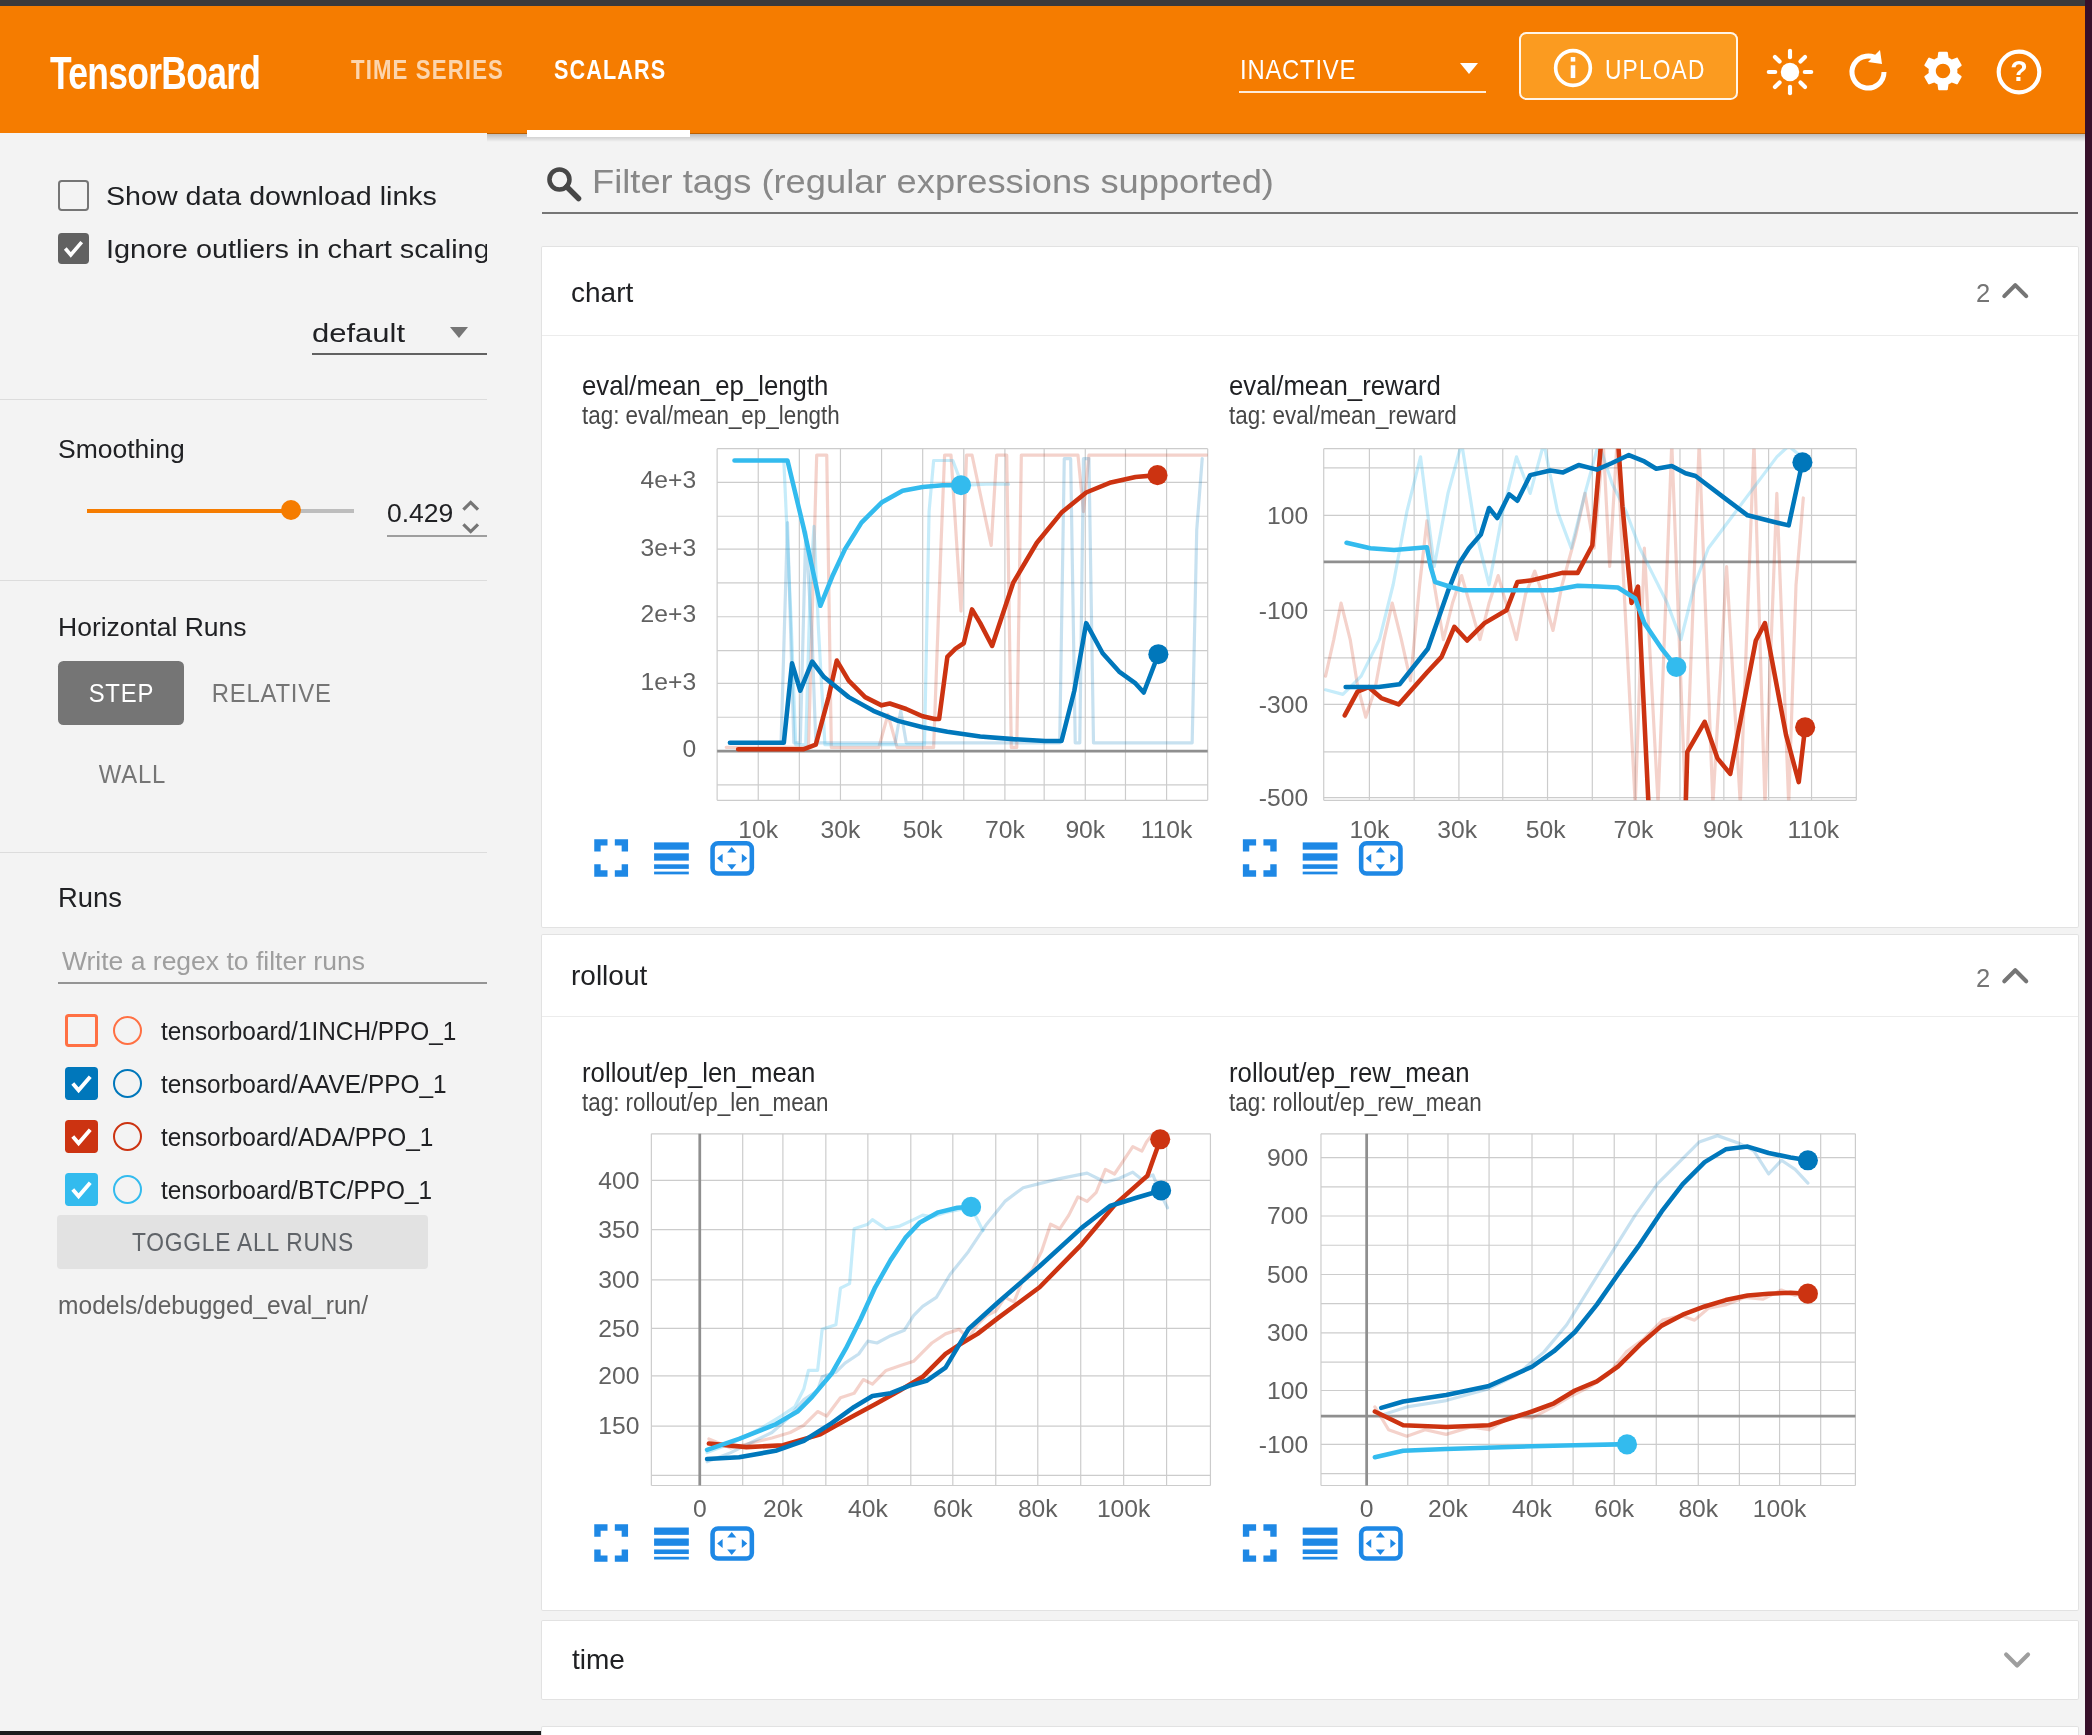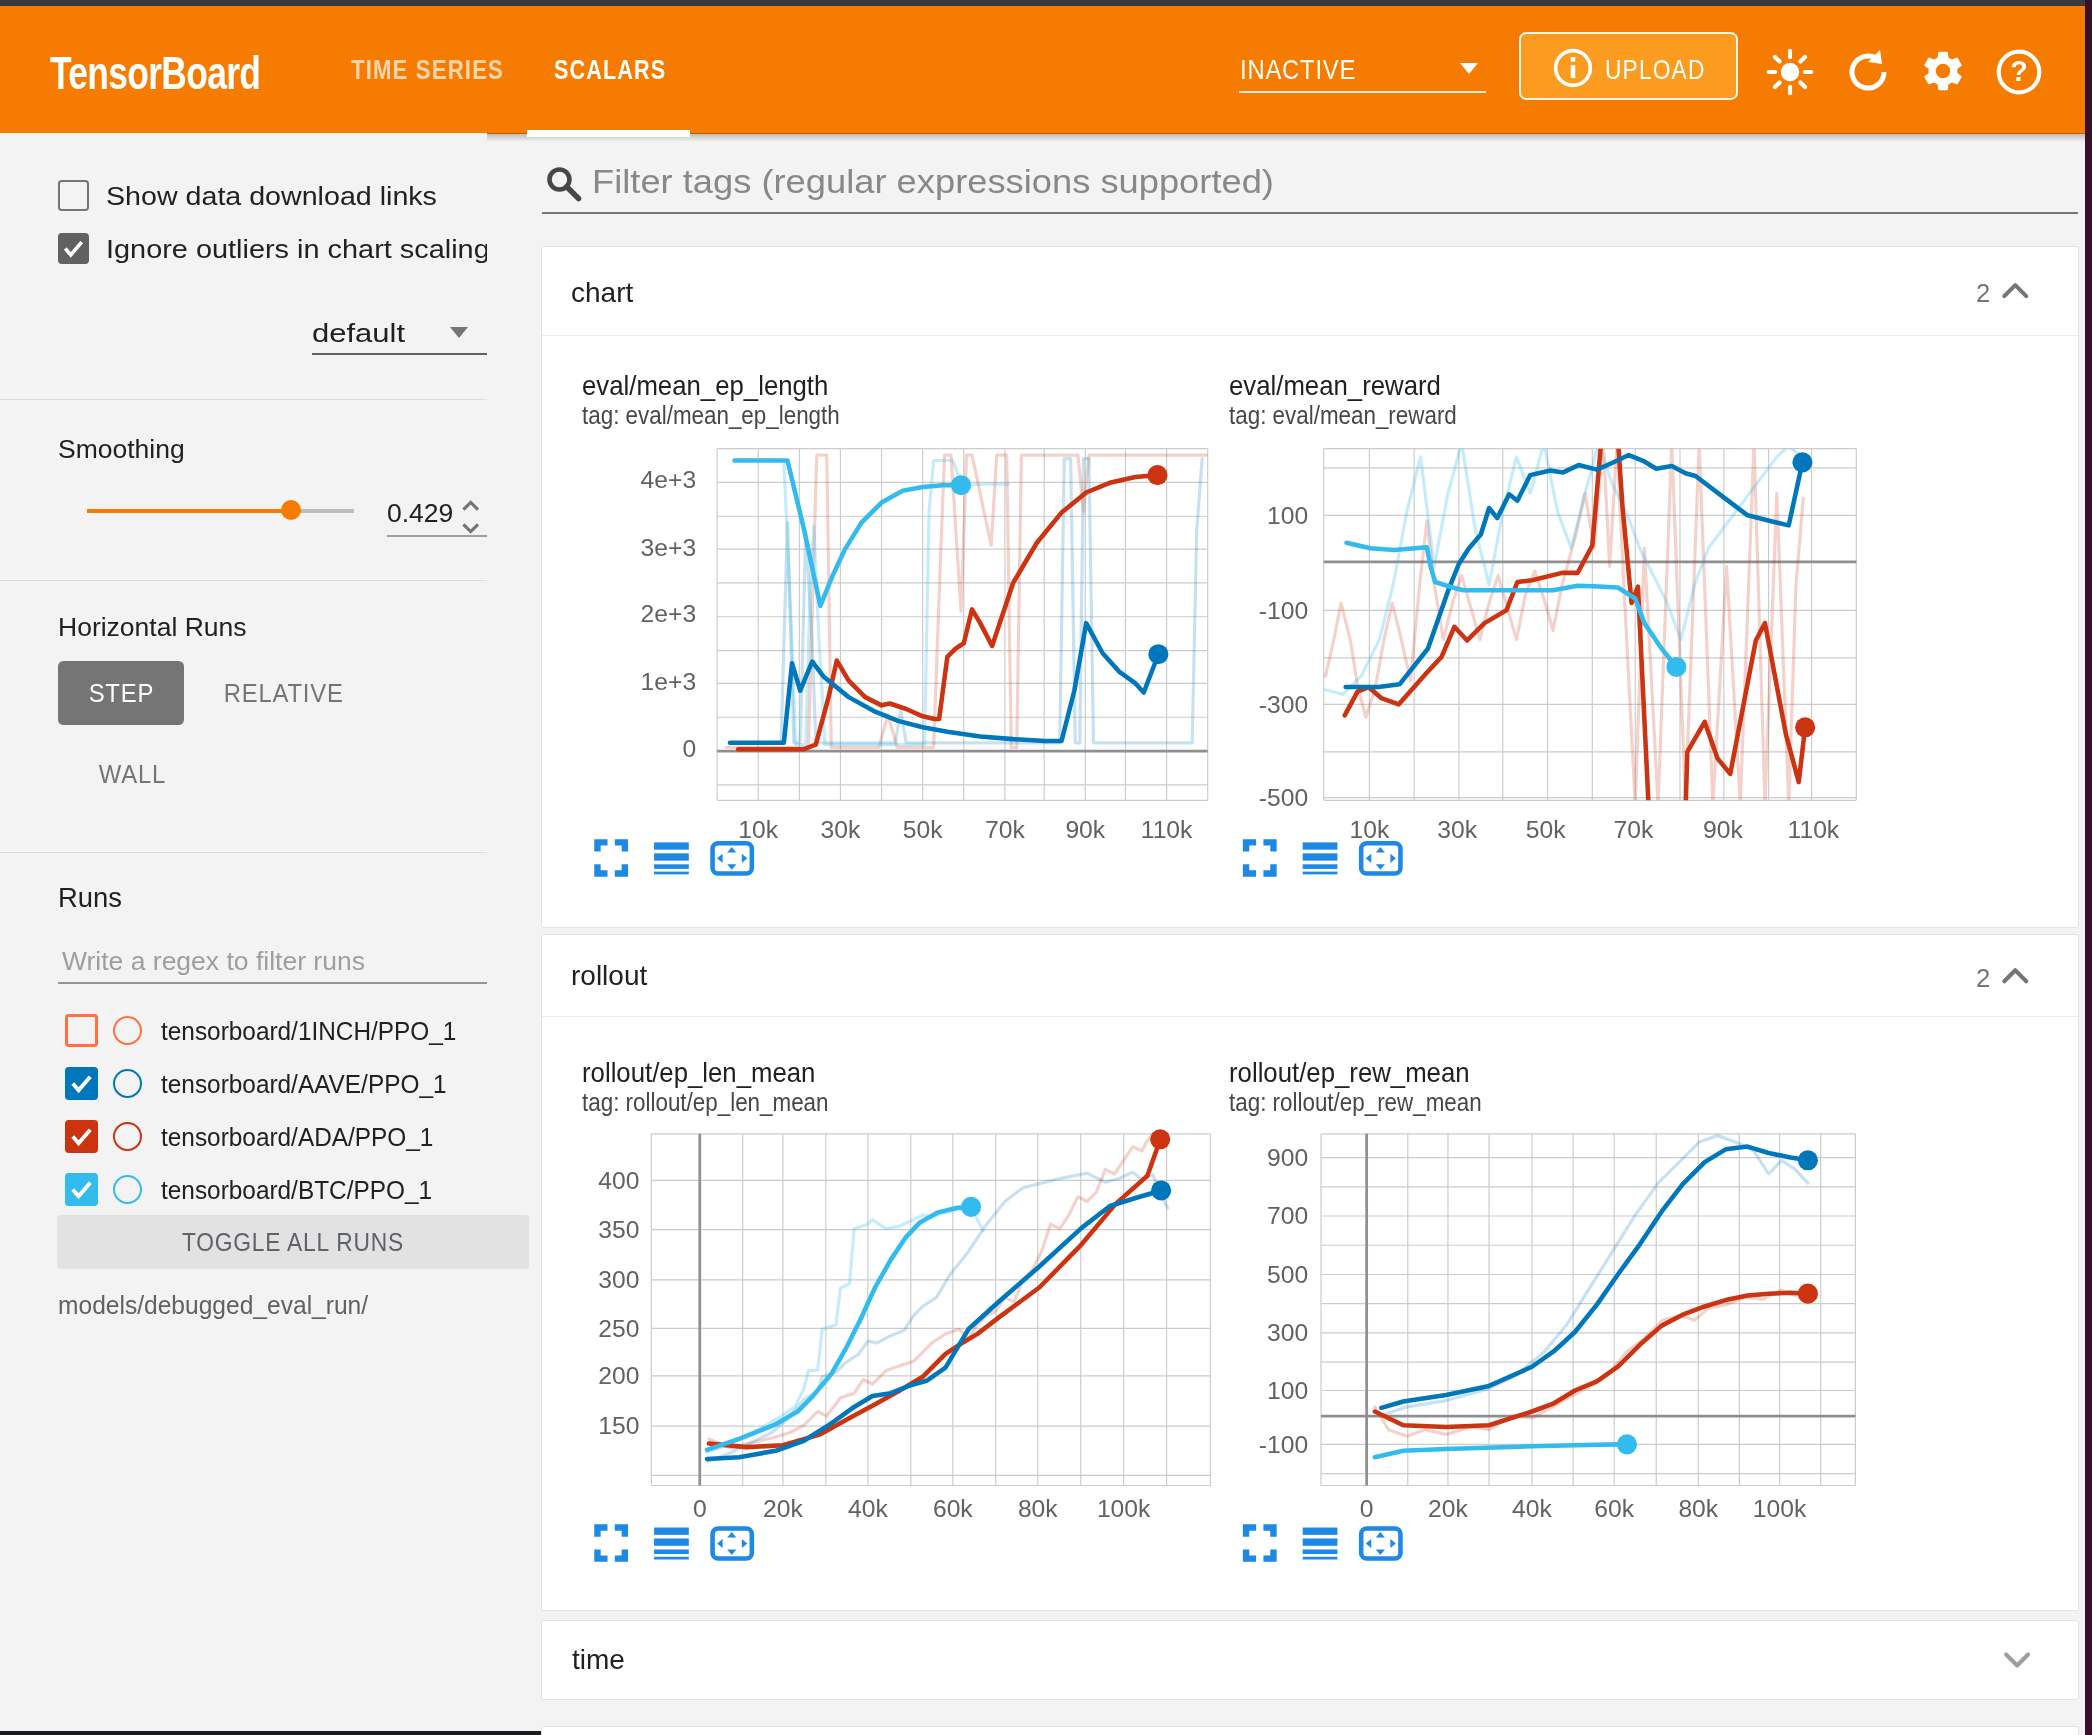--- a/index.html
+++ b/index.html
@@ -87,21 +87,21 @@
     <polyline points="7,32 15,40 23,32" fill="none" stroke="#757575" stroke-width="3.5"></polyline>
   </svg>
   <div class="abs" style="left:387px;top:402px;width:101px;height:1.8px;background:#9e9e9e"></div>
 
   <div class="abs" style="left:0;top:447px;width:487px;height:0.9px;background:#dcdcdc"></div>
 
   <div class="abs" style="left:58px;top:479px;font-size:26.5px;color:#202124">Horizontal Runs</div>
   <div class="abs" style="left:58px;top:528px;width:126px;height:64px;background:#757575;border-radius:5.5px;color:#fff;font-size:26.5px;letter-spacing:0.9px;display:flex;align-items:center;justify-content:center">
         <span style="transform:scaleX(0.9);display:inline-block">STEP</span>
       </div>
-  <div class="abs" style="left:217px;top:528px;width:110px;height:64px;color:#757575;font-size:26.5px;letter-spacing:0.9px;display:flex;align-items:center;justify-content:flex-start">
+  <div class="abs" style="left:217px;top:528px;width:110px;height:64px;color:#757575;font-size:26.5px;letter-spacing:0.9px;display:flex;align-items:center;justify-content:center">
         <span style="transform:scaleX(0.9);display:inline-block">RELATIVE</span>
       </div>
   <div class="abs" style="left:77px;top:609px;width:110px;height:64px;color:#757575;font-size:26.5px;letter-spacing:0.9px;display:flex;align-items:center;justify-content:center">
         <span style="transform:scaleX(0.9);display:inline-block">WALL</span>
       </div>
 
   <div class="abs" style="left:0;top:719px;width:487px;height:0.9px;background:#dcdcdc"></div>
 
   <div class="abs" style="left:58px;top:749px;font-size:27.4px;color:#202124">Runs</div>
   <div class="abs" style="left:62px;top:813px;font-size:26.5px;color:#9e9e9e">Write a regex to filter runs</div>
@@ -123,21 +123,21 @@
     </svg>
     <div class="abs" style="left:113px;top:1122px;width:29px;height:29px;border:2.7px solid #cc3311;border-radius:50%"></div>
     <div class="abs" style="left:161px;top:1122px;font-size:26.5px;color:#202124;white-space:nowrap;transform:scaleX(0.92);transform-origin:left">tensorboard/ADA/PPO_1</div>
     <div class="abs" style="left:65px;top:1173px;width:33px;height:33px;background:#33bbee;border-radius:3.7px"></div>
     <svg class="abs" style="left:65px;top:1173px" width="33" height="33" viewBox="0 0 34 34">
       <polyline points="8,17 14,24 26,10" fill="none" stroke="#fff" stroke-width="4"></polyline>
     </svg>
     <div class="abs" style="left:113px;top:1175px;width:29px;height:29px;border:2.7px solid #33bbee;border-radius:50%"></div>
     <div class="abs" style="left:161px;top:1175px;font-size:26.5px;color:#202124;white-space:nowrap;transform:scaleX(0.92);transform-origin:left">tensorboard/BTC/PPO_1</div>
 
-<div class="abs" style="left:57px;top:1215px;width:472px;height:54px;background:#e2e2e2;border-radius:3.7px;color:#5f6368;font-size:26.5px;letter-spacing:0.9px;display:flex;align-items:center;justify-content:center">
+<div class="abs" style="left:57px;top:1215px;width:371px;height:54px;background:#e2e2e2;border-radius:3.7px;color:#5f6368;font-size:26.5px;letter-spacing:0.9px;display:flex;align-items:center;justify-content:center">
       <span style="transform:scaleX(0.86);display:inline-block">TOGGLE ALL RUNS</span>
     </div>
 <div class="abs" style="left:58px;top:1291px;font-size:25.6px;color:#616161;transform:scaleX(0.96);transform-origin:left">models/debugged_eval_run/</div>
 
 <svg class="abs" style="left:544px;top:164px" width="40" height="40" viewBox="0 0 44 44">
   <circle cx="17" cy="17" r="11" fill="none" stroke="#474747" stroke-width="5"></circle>
   <line x1="25" y1="25" x2="38" y2="38" stroke="#474747" stroke-width="6" stroke-linecap="round"></line>
 </svg>
 <div class="abs" style="left:592px;top:163px;font-size:33px;color:#888888;transform:scaleX(1.10);transform-origin:left">Filter tags (regular expressions supported)</div>
 <div class="abs" style="left:542px;top:212px;width:1536px;height:1.8px;background:#757575"></div>

